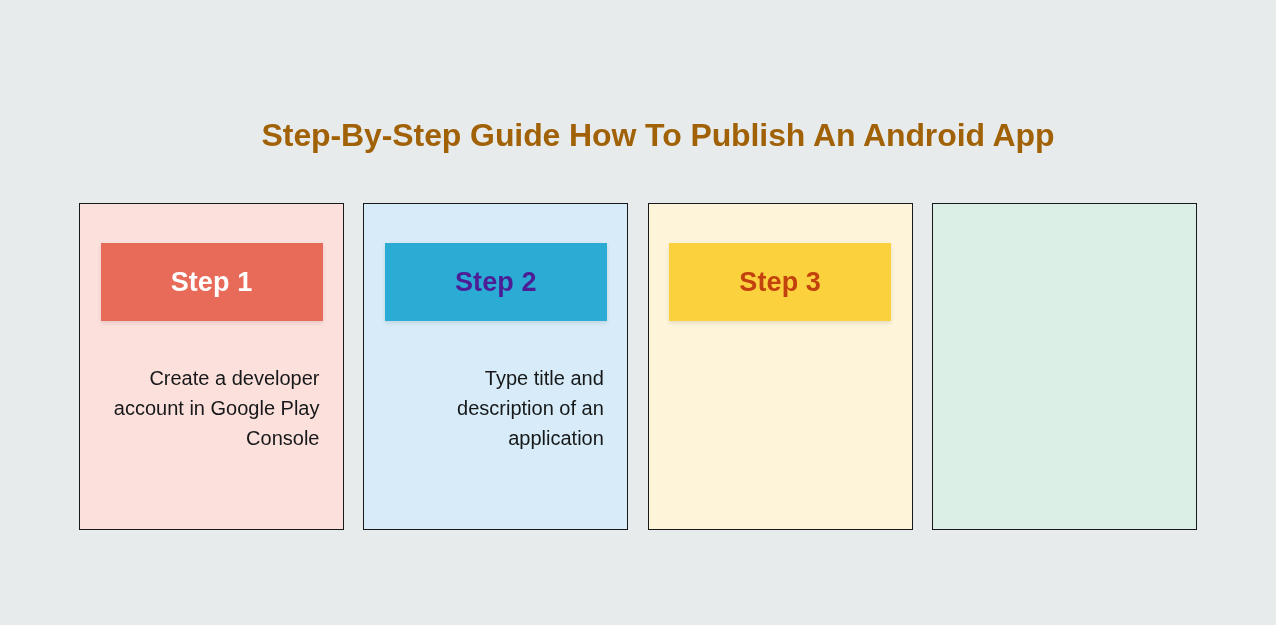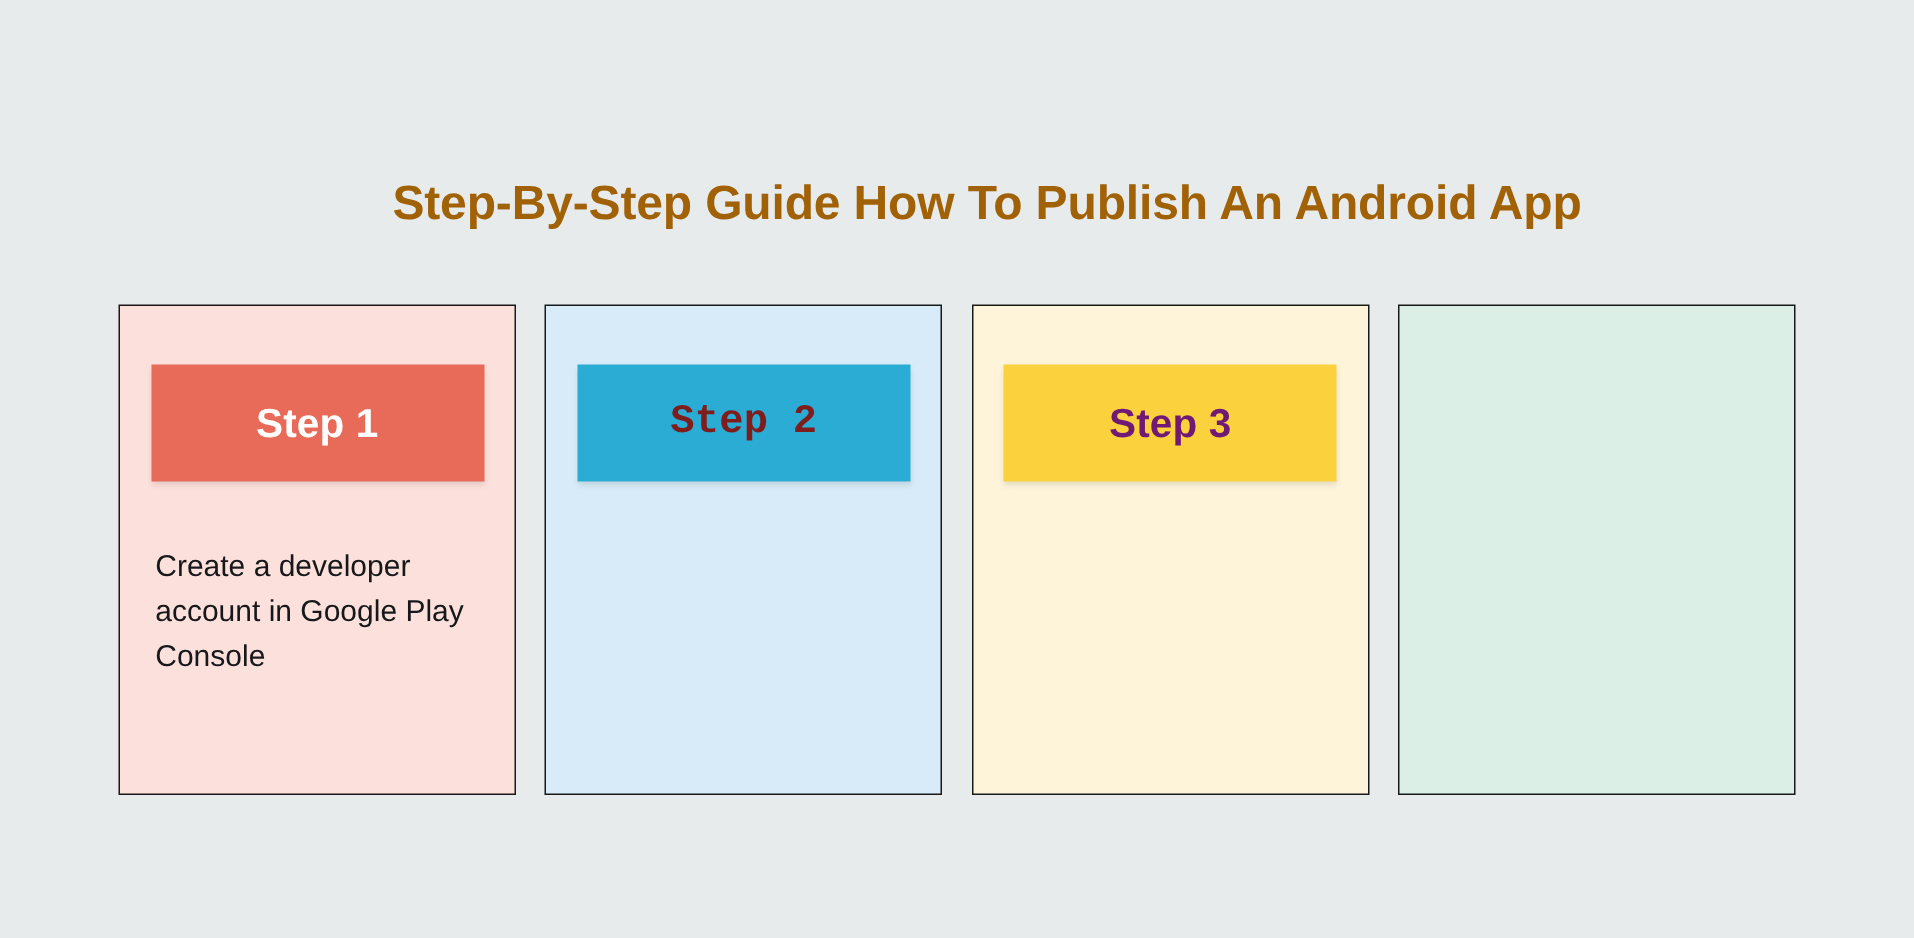--- a/index.html
+++ b/index.html
@@ -66,21 +66,21 @@
     font-size: 27px;
     font-weight: bold;
     letter-spacing: 0.1px;
     box-shadow: 0 2px 4px rgba(0,0,0,0.10);
     flex: none;
   }
 
   .step-desc {
     margin-top: 42px;
     width: 216px;
-    text-align: left;
+    text-align: right;
     font-size: 20px;
     line-height: 30px;
     color: #16181a;
     font-weight: normal;
   }
 
   
   .step-card.single-line .step-desc {
     margin-top: 43px;
   }
@@ -93,24 +93,25 @@
   <h1 class="page-title" style="color: #a16207; padding-left: 20px;">Step-By-Step Guide How To Publish An Android App</h1>
 
   <div class="cards-row">
 
     <div class="step-card" style="background: rgb(252, 224, 220); border-color: rgb(24, 25, 26);">
       <div class="step-badge" style="background: rgb(232, 106, 88); color: rgb(255, 255, 255);">Step 1</div>
       <div class="step-desc">Create a developer account in Google Play Console</div>
     </div>
 
     <div class="step-card" style="background: rgb(215, 236, 248); border-color: rgb(24, 25, 26);">
-      <div class="step-badge" style="background: rgb(43, 172, 212); color: #7f1d1d; font-family: Liberation Mono, monospace;">Step 2</div>
+      <div class="step-badge" style="background: rgb(43, 172, 212); color: #4c1d95;">Step 2</div>
+      <div class="step-desc">Type title and description of an application</div>
     </div>
 
     <div class="step-card single-line" style="background: rgb(253, 244, 218); border-color: rgb(24, 25, 26);">
-      <div class="step-badge" style="background: rgb(251, 209, 62); color: #701a75;">Step 3</div>
+      <div class="step-badge" style="background: rgb(251, 209, 62); color: #c2410c;">Step 3</div>
     </div>
 
     <div class="step-card" style="background: rgb(219, 239, 230); border-color: rgb(24, 25, 26);">
     </div>
 
   </div>
 </div>
 
 </body></html>

